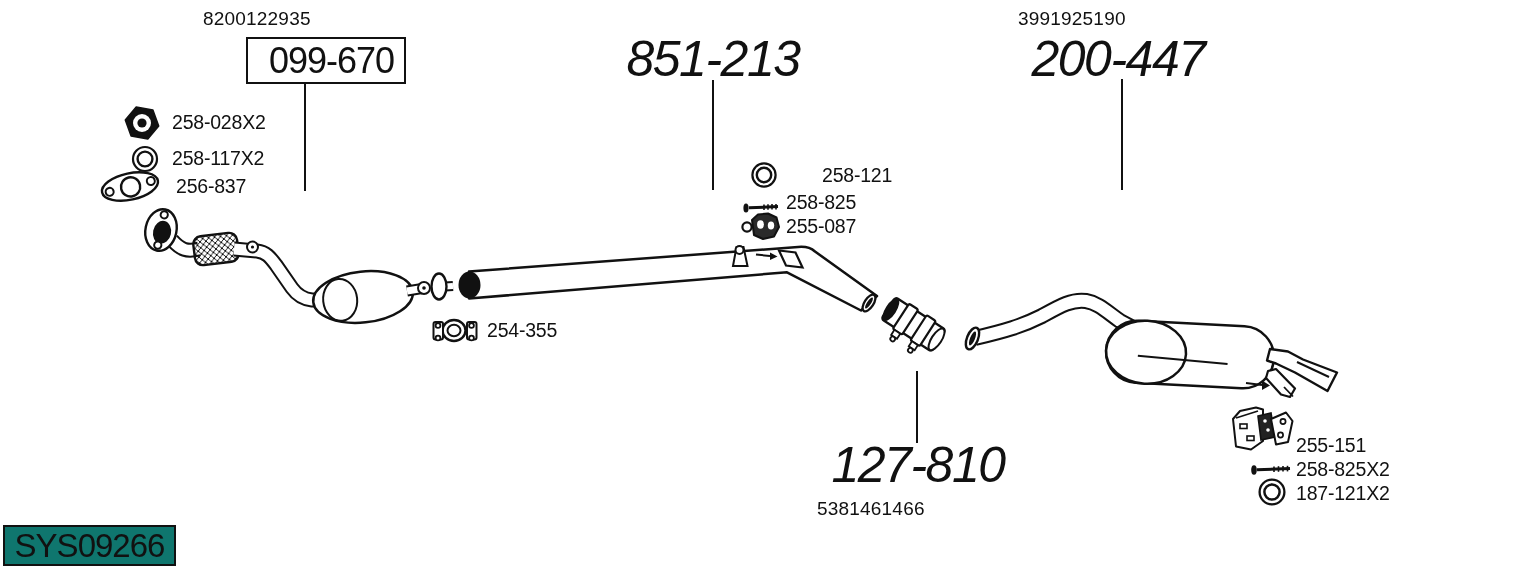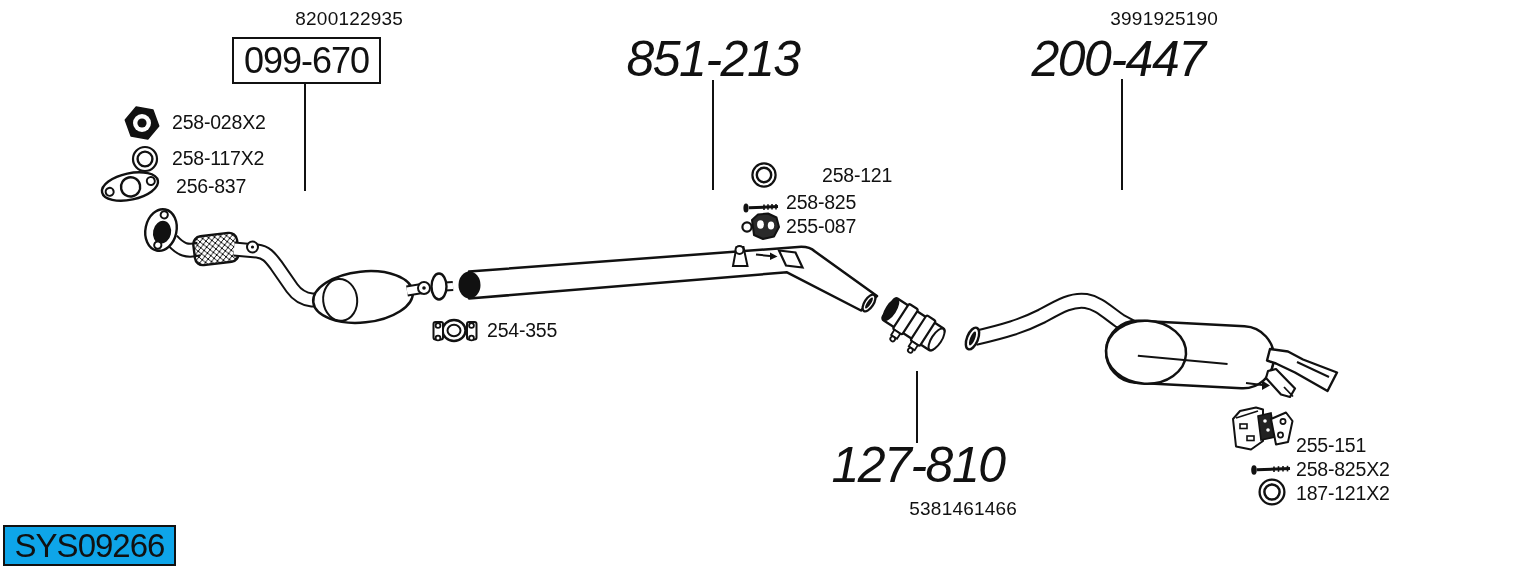--- a/index.html
+++ b/index.html
@@ -2,26 +2,26 @@
 <html><head>
 <meta charset="utf-8">
 <style>
   html,body{margin:0;padding:0;background:#fff;}
   .stage{
     position:relative;width:1530px;height:566px;background:#fff;overflow:hidden;
     font-family:"Liberation Sans","DejaVu Sans",sans-serif;color:#111;
   }
   .stage svg{position:absolute;left:0;top:0;}
   .txt{position:absolute;white-space:nowrap;color:#111;}
-  .oe{font-size:19px;width:200px;text-align:right;letter-spacing:0.2px;}
+  .oe{font-size:19px;width:200px;text-align:left;letter-spacing:0.2px;}
   .big{font-size:50px;letter-spacing:-1.5px;display:flex;align-items:center;justify-content:center;font-style:italic;}
   .bigbox{border:2.5px solid #111;background:#fff;display:flex;align-items:center;justify-content:center;
           font-size:36px;letter-spacing:-1px;}
   .plabel{font-size:19.5px;letter-spacing:-0.2px;}
-  .sysbox{border:2.5px solid #111;background:#0ea5e9;display:flex;align-items:center;justify-content:center;
+  .sysbox{border:2.5px solid #111;background:#0f766e;display:flex;align-items:center;justify-content:center;
           font-size:33px;letter-spacing:-1px;}
 </style>
 </head>
 <body>
 
 <div class="stage">
 
   <svg width="1530" height="566" viewBox="0 0 1530 566">
     <defs>
       <pattern id="mesh" width="6" height="6" patternUnits="userSpaceOnUse">
@@ -187,21 +187,21 @@
       <line x1="1283" y1="466" x2="1283" y2="471.6" stroke="#111" stroke-width="1.6"></line>
       <line x1="1287.5" y1="465.8" x2="1287.5" y2="471.4" stroke="#111" stroke-width="1.6"></line>
     </g>
     <g>
       <circle cx="1272" cy="492" r="12.4" fill="#fff" stroke="#111" stroke-width="2.3"></circle>
       <circle cx="1272" cy="492" r="7.6" fill="#fff" stroke="#111" stroke-width="2.5"></circle>
     </g>
   </svg>
 
   <div class="txt oe" style="left:203px;top:8px;">8200122935</div>
-  <div class="txt bigbox" style="left:232px;top:37px;width:145px;height:43px;">
+  <div class="txt bigbox" style="left:246px;top:37px;width:145px;height:43px;padding-left:11px;">
     <span>099-670</span>
   </div>
 
   <div class="txt big" style="left:613px;top:38px;width:200px;height:42px;">851-213</div>
 
   <div class="txt oe" style="left:1018px;top:8px;">3991925190</div>
   <div class="txt big" style="left:1018px;top:38px;width:200px;height:42px;">200-447</div>
 
   <div class="txt big" style="left:818px;top:444px;width:200px;height:42px;">127-810</div>
   <div class="txt oe" style="left:817px;top:498px;">5381461466</div>

